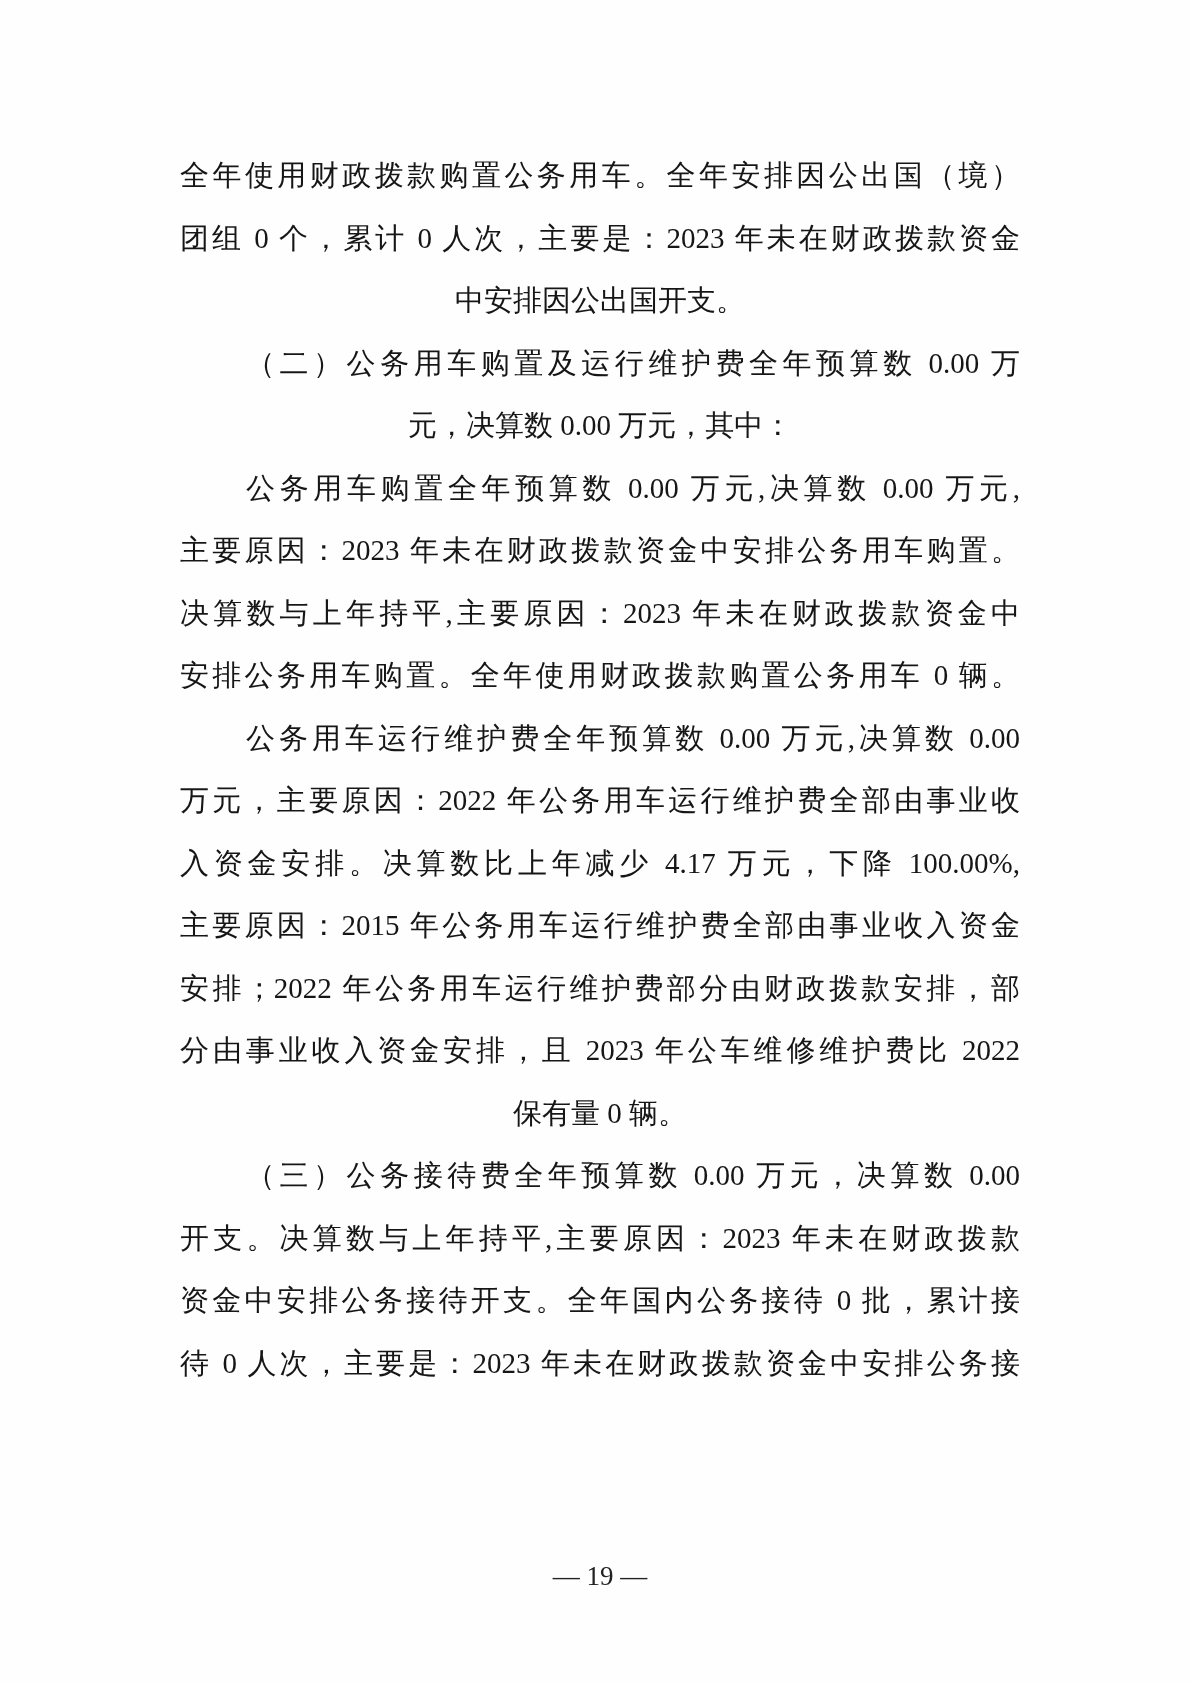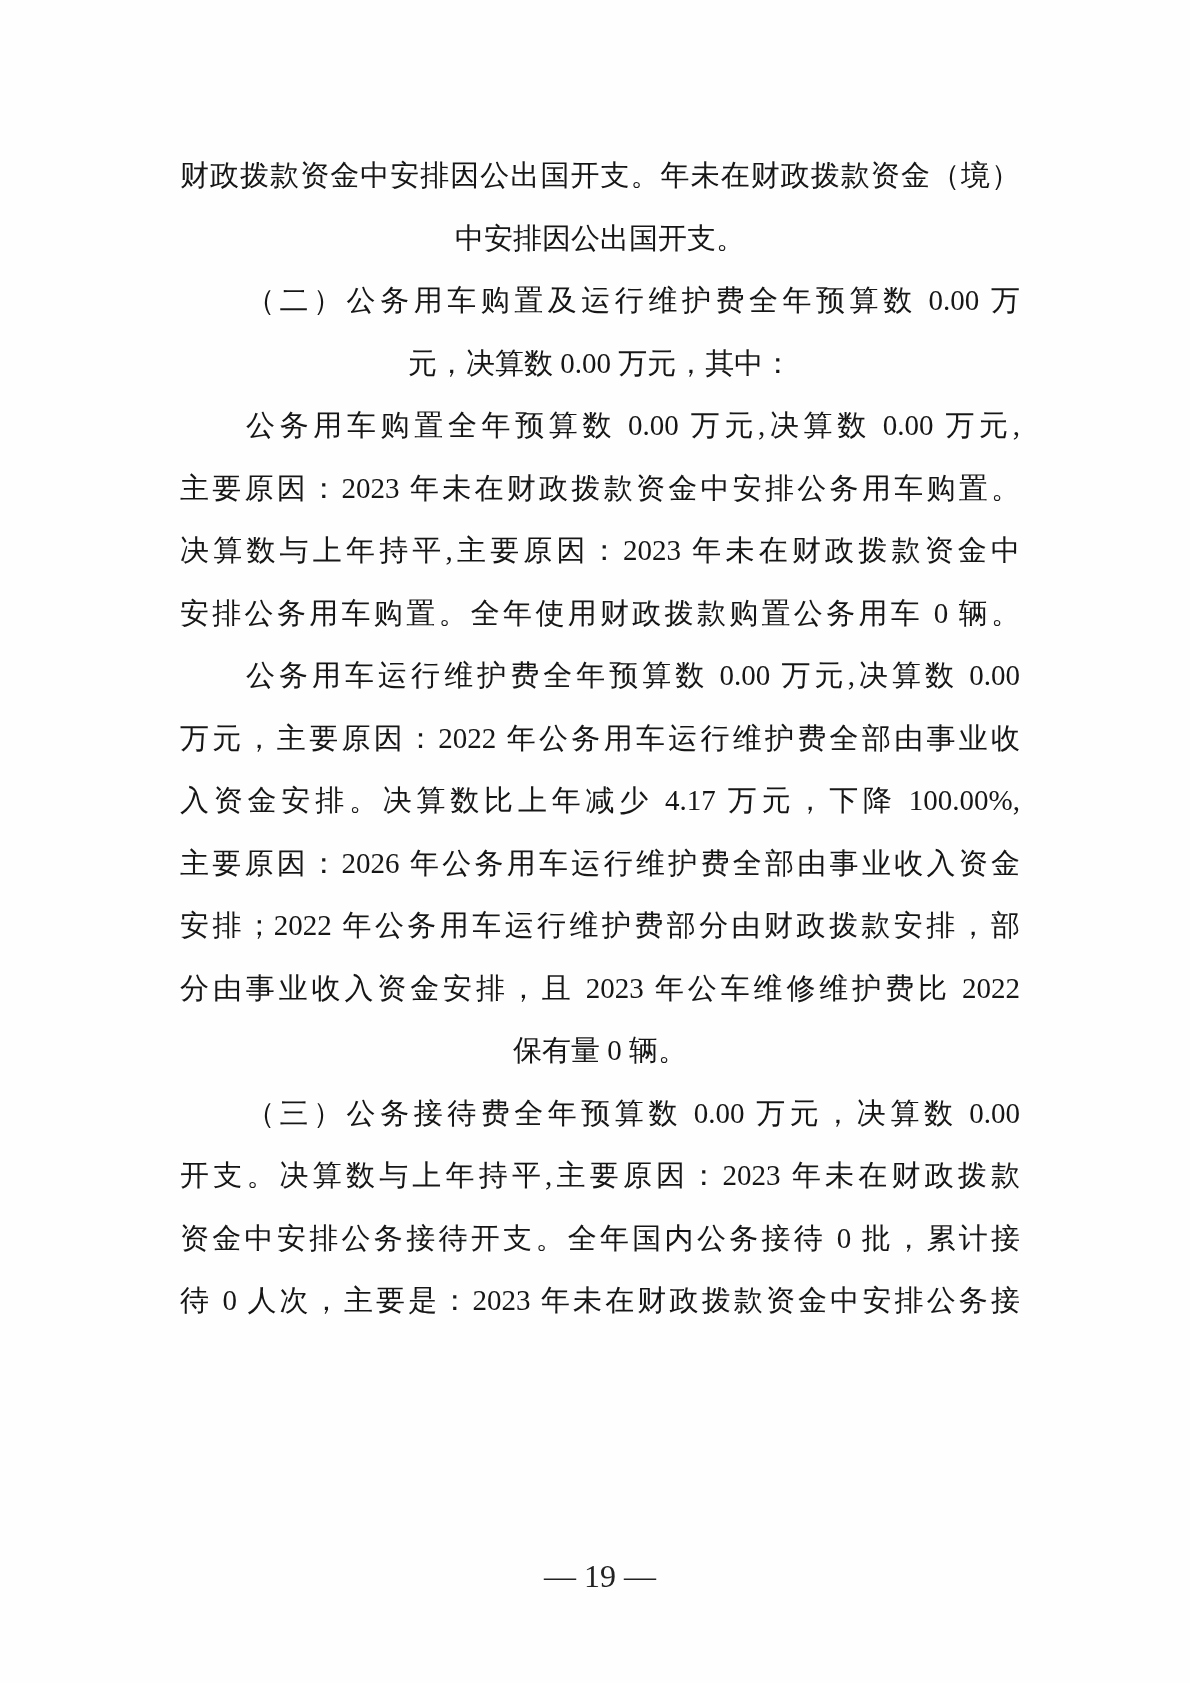--- a/index.html
+++ b/index.html
@@ -44,41 +44,42 @@
     text-align-last: auto;
   }
   .footer {
     position: absolute;
     left: 180px;
     top: 1552px;
     width: 840px;
     height: 48px;
     line-height: 48px;
     text-align: center;
-    font-size: 32px;
+    font-size: 27px;
     color: #222222;
   }
 </style>
 </head>
 <body>
 
 <div class="page">
   <div class="body-text">
-    <div class="line">财政拨款资金中安排因公出国开支。年未在财政拨款资金（境）</div>
+    <div class="line">全年使用财政拨款购置公务用车。全年安排因公出国（境）</div>
+    <div class="line">团组 0 个，累计 0 人次，主要是：2023 年未在财政拨款资金</div>
     <div class="line noj">中安排因公出国开支。</div>
     <div class="line indent">（二）公务用车购置及运行维护费全年预算数 0.00 万</div>
     <div class="line noj">元，决算数 0.00 万元，其中：</div>
     <div class="line indent">公务用车购置全年预算数 0.00 万元,决算数 0.00 万元,</div>
     <div class="line">主要原因：2023 年未在财政拨款资金中安排公务用车购置。</div>
     <div class="line">决算数与上年持平,主要原因：2023 年未在财政拨款资金中</div>
     <div class="line">安排公务用车购置。全年使用财政拨款购置公务用车 0 辆。</div>
     <div class="line indent">公务用车运行维护费全年预算数 0.00 万元,决算数 0.00</div>
     <div class="line">万元，主要原因：2022 年公务用车运行维护费全部由事业收</div>
     <div class="line">入资金安排。决算数比上年减少 4.17 万元，下降 100.00%,</div>
-    <div class="line">主要原因：2026 年公务用车运行维护费全部由事业收入资金</div>
+    <div class="line">主要原因：2015 年公务用车运行维护费全部由事业收入资金</div>
     <div class="line">安排；2022 年公务用车运行维护费部分由财政拨款安排，部</div>
     <div class="line">分由事业收入资金安排，且 2023 年公车维修维护费比 2022</div>
     <div class="line noj">保有量 0 辆。</div>
     <div class="line indent">（三）公务接待费全年预算数 0.00 万元，决算数 0.00</div>
     <div class="line">开支。决算数与上年持平,主要原因：2023 年未在财政拨款</div>
     <div class="line">资金中安排公务接待开支。全年国内公务接待 0 批，累计接</div>
     <div class="line">待 0 人次，主要是：2023 年未在财政拨款资金中安排公务接</div>
   </div>
 
   <div class="footer">

